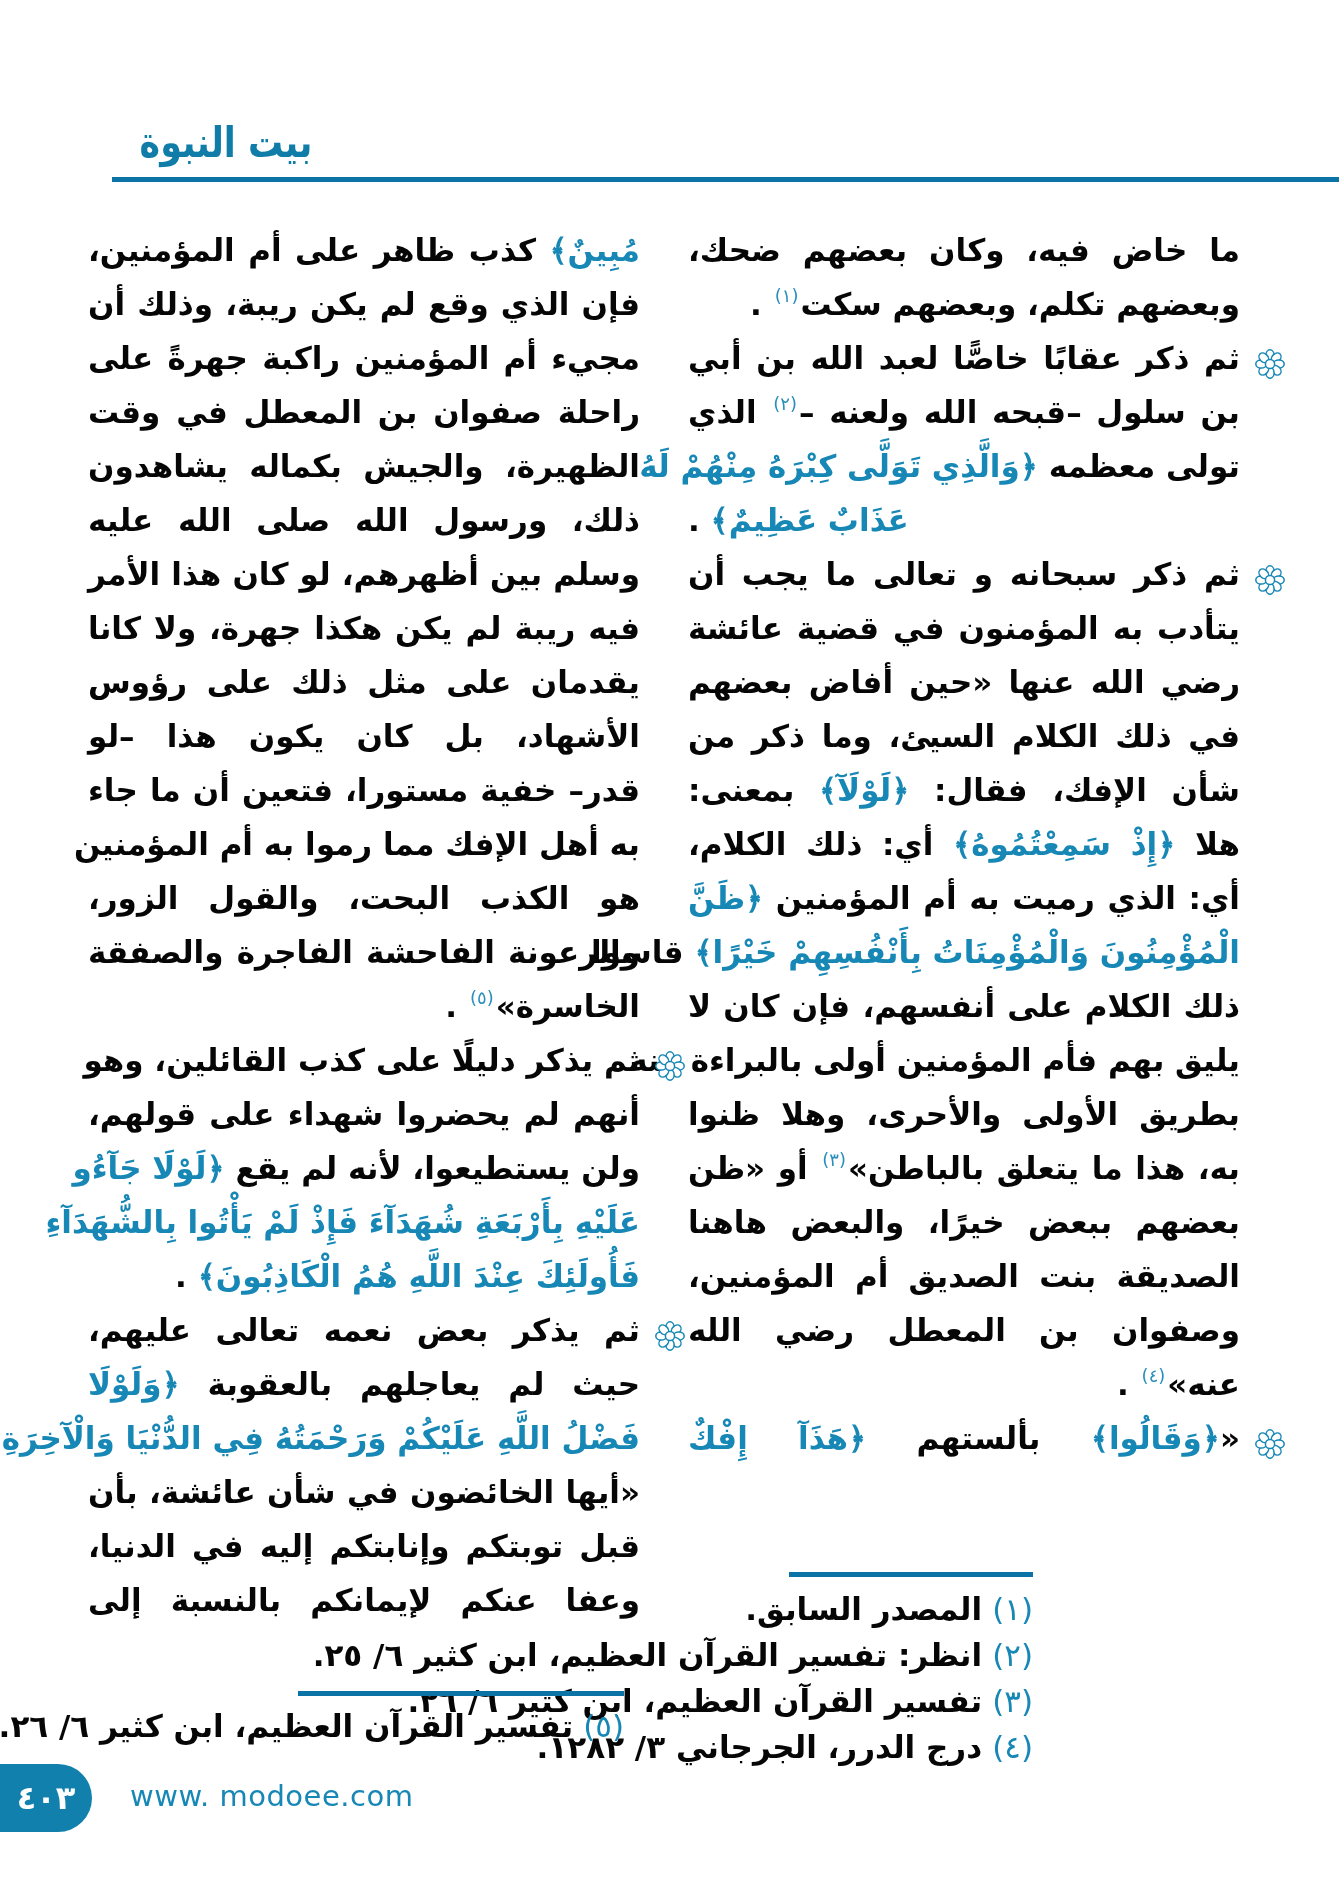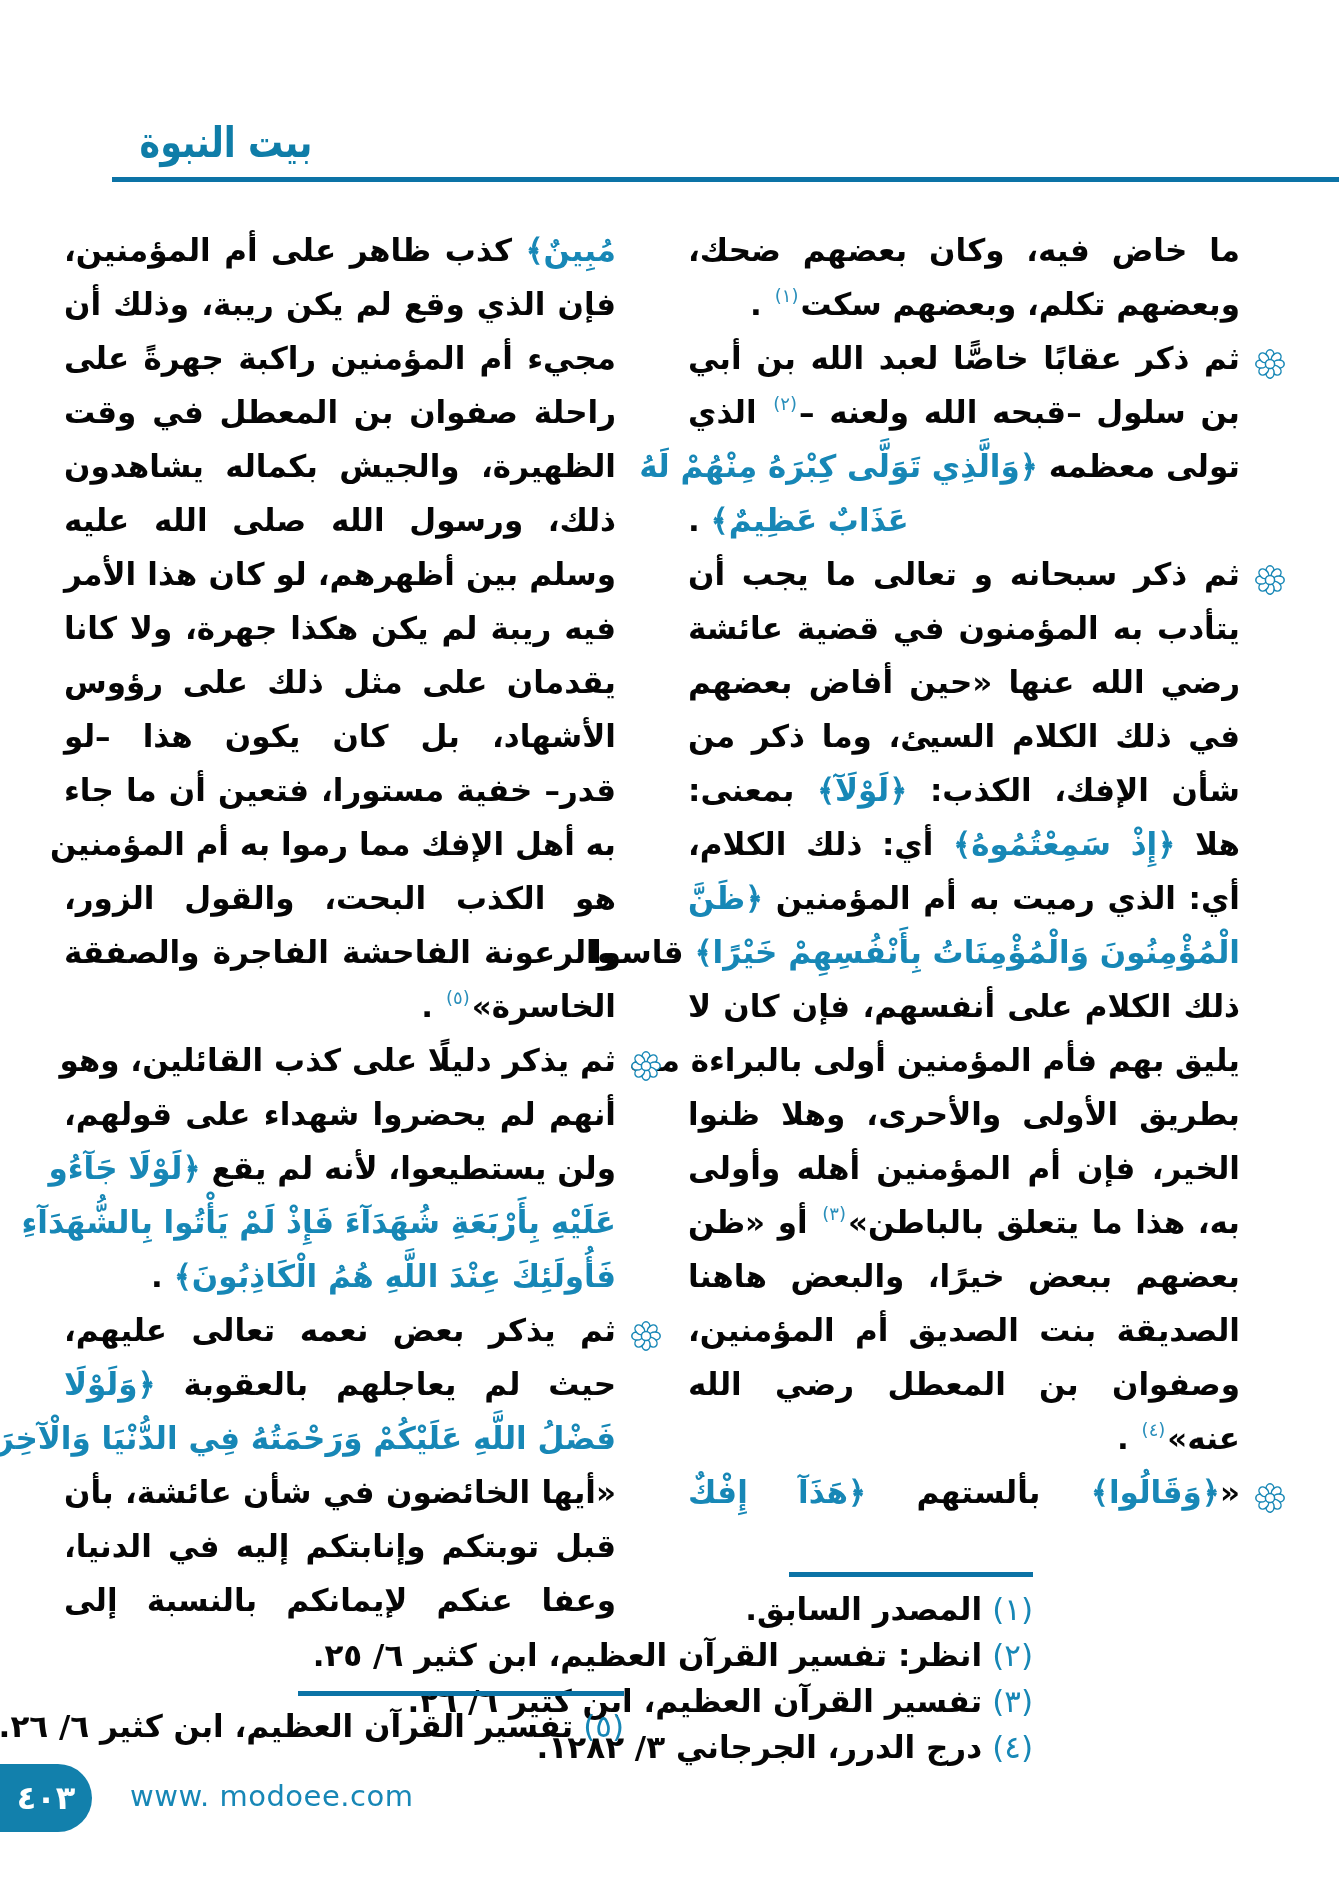--- a/index.html
+++ b/index.html
@@ -18,21 +18,21 @@
   .header-rule{
     position:absolute; left:112px; right:0; top:177px; height:5px;
     background:#0c73a6;
   }
   
   .col{
     position:absolute; top:223px; width:552px; direction:rtl;
     color:#060606;
   }
   .col-right{ right:99px; }
-  .col-left{ right:723px; }
+  .col-left{ right:699px; }
   .line{
     position:relative; height:54px; line-height:54px; font-size:31px;
     font-weight:bold; white-space:nowrap; text-align:right;
   }
   .line.just{ text-align:justify; text-align-last:justify; }
   .line.alignl{ text-align:left; text-align-last:left; }
   .s-q{ color:#1787b6; }
   .s-n{ color:#060606; }
   .s-r{ color:#2a8fbb; font-size:18px; position:relative; top:-13px; font-weight:normal; padding:0 2px; }
   .bullet{ position:absolute; right:-46px; top:11px; width:32px; height:32px; }
@@ -93,28 +93,27 @@
               <ellipse cx="16" cy="7.2" rx="4.1" ry="5.4" transform="rotate(180 16 16)"></ellipse>
               <ellipse cx="16" cy="7.2" rx="4.1" ry="5.4" transform="rotate(225 16 16)"></ellipse>
               <ellipse cx="16" cy="7.2" rx="4.1" ry="5.4" transform="rotate(270 16 16)"></ellipse>
               <ellipse cx="16" cy="7.2" rx="4.1" ry="5.4" transform="rotate(315 16 16)"></ellipse>
               <circle cx="16" cy="16" r="4.6"></circle>
             </g>
           </svg></span><span class="s-n">ثم ذكر سبحانه و تعالى ما يجب أن</span></div>
       <div class="line just"><span class="s-n">يتأدب به المؤمنون في قضية عائشة</span></div>
       <div class="line just"><span class="s-n">رضي الله عنها «حين أفاض بعضهم</span></div>
       <div class="line just"><span class="s-n">في ذلك الكلام السيئ، وما ذكر من</span></div>
-      <div class="line just"><span class="s-n">شأن الإفك، الكذب: </span><span class="s-q">﴿لَوْلَآ﴾</span><span class="s-n"> بمعنى:</span></div>
+      <div class="line just"><span class="s-n">شأن الإفك، فقال: </span><span class="s-q">﴿لَوْلَآ﴾</span><span class="s-n"> بمعنى:</span></div>
       <div class="line just"><span class="s-n">هلا </span><span class="s-q">﴿إِذْ سَمِعْتُمُوهُ﴾</span><span class="s-n"> أي: ذلك الكلام،</span></div>
       <div class="line just"><span class="s-n">أي: الذي رميت به أم المؤمنين </span><span class="s-q">﴿ظَنَّ</span></div>
       <div class="line just"><span class="s-q">الْمُؤْمِنُونَ وَالْمُؤْمِنَاتُ بِأَنْفُسِهِمْ خَيْرًا﴾</span><span class="s-n"> قاسوا</span></div>
       <div class="line just"><span class="s-n">ذلك الكلام على أنفسهم، فإن كان لا</span></div>
       <div class="line just"><span class="s-n">يليق بهم فأم المؤمنين أولى بالبراءة منه</span></div>
       <div class="line just"><span class="s-n">بطريق الأولى والأحرى، وهلا ظنوا</span></div>
-      <div class="line just"><span class="s-n">الخير، فإن أم المؤمنين أهله وأولى</span></div>
       <div class="line just"><span class="s-n">به، هذا ما يتعلق بالباطن»</span><span class="s-r">(٣)</span><span class="s-n"> أو «ظن</span></div>
       <div class="line just"><span class="s-n">بعضهم ببعض خيرًا، والبعض هاهنا</span></div>
       <div class="line just"><span class="s-n">الصديقة بنت الصديق أم المؤمنين،</span></div>
       <div class="line just"><span class="s-n">وصفوان بن المعطل رضي الله</span></div>
       <div class="line"><span class="s-n">عنه»</span><span class="s-r">(٤)</span><span class="s-n"> .</span></div>
       <div class="line just"><span class="bullet"><svg width="32" height="32" viewBox="0 0 32 32">
             <g fill="#ffffff" stroke="#1787b6" stroke-width="1.5">
               <ellipse cx="16" cy="7.2" rx="4.1" ry="5.4" transform="rotate(0 16 16)"></ellipse>
               <ellipse cx="16" cy="7.2" rx="4.1" ry="5.4" transform="rotate(45 16 16)"></ellipse>
               <ellipse cx="16" cy="7.2" rx="4.1" ry="5.4" transform="rotate(90 16 16)"></ellipse>

